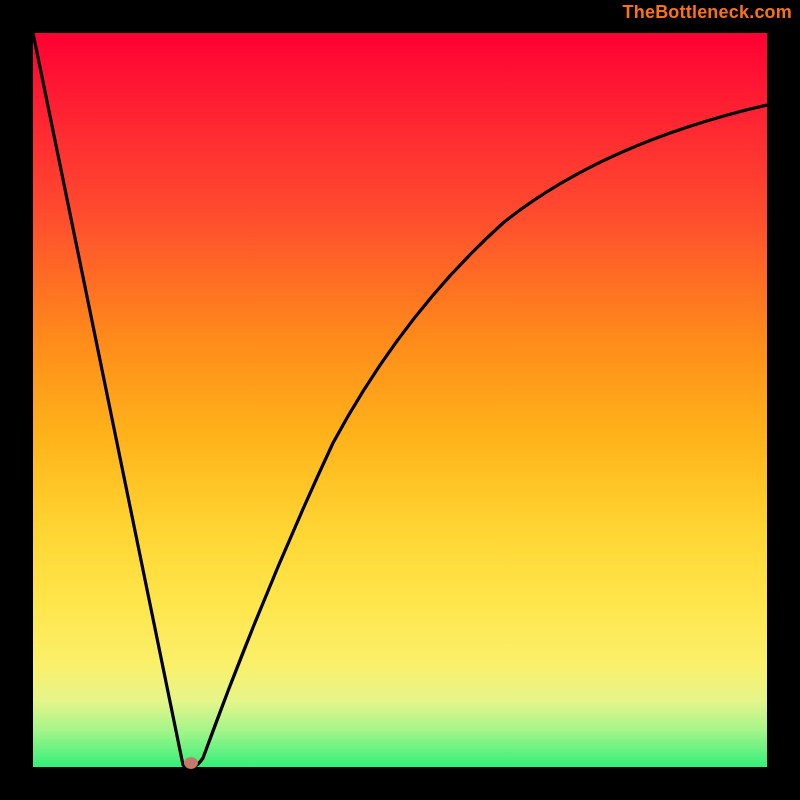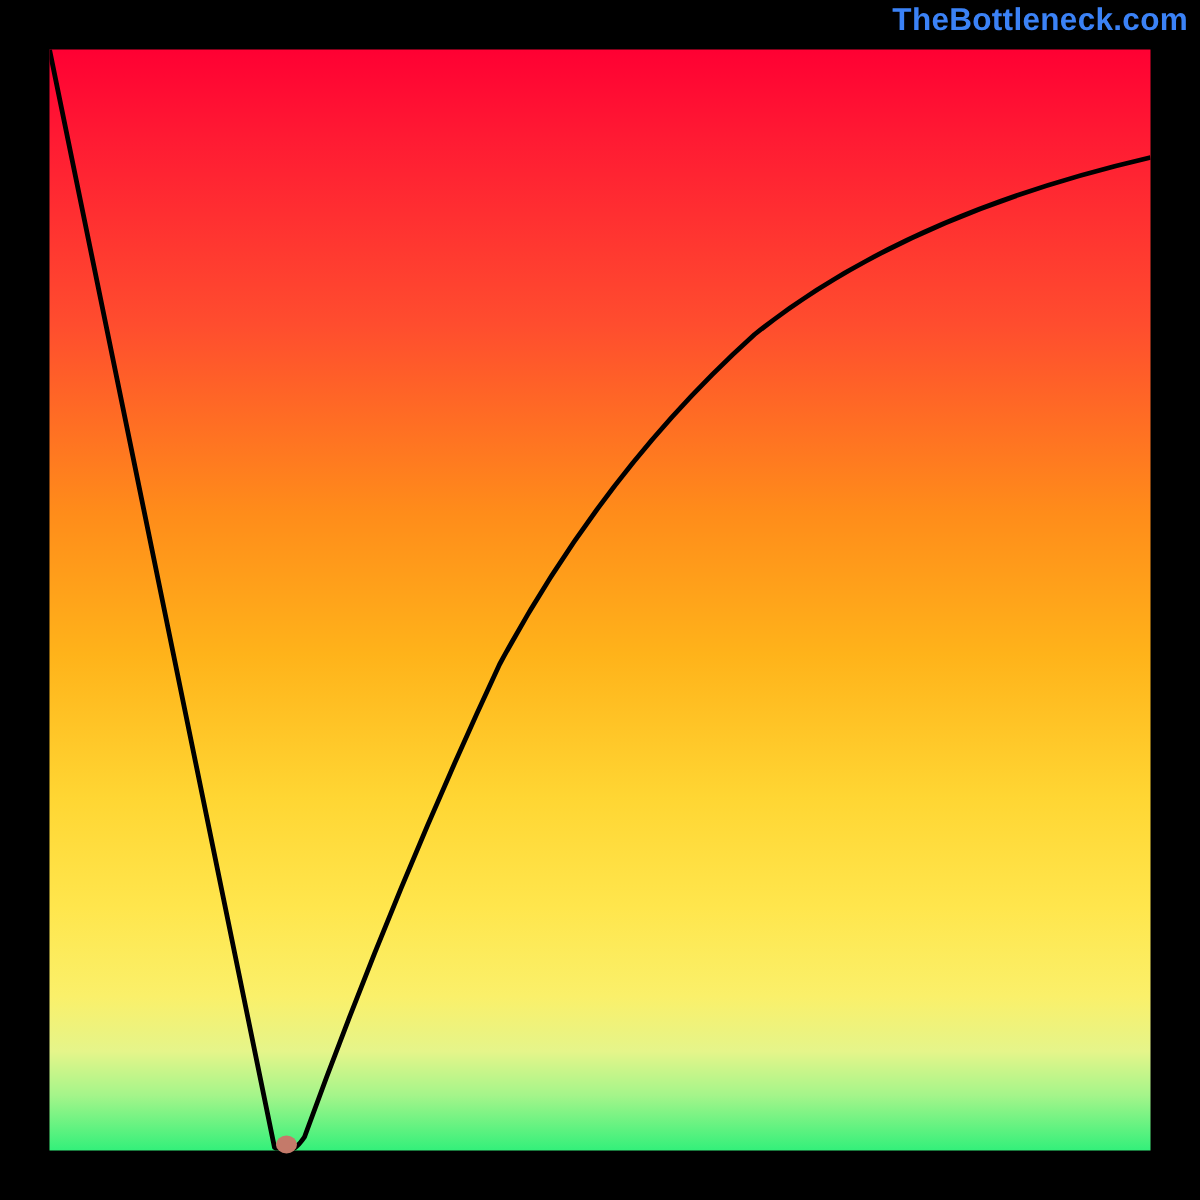--- a/index.html
+++ b/index.html
@@ -53,22 +53,22 @@
     height: 12px;
     border-radius: 50%;
     background: #c47a6a;
     transform: translate(-50%, -50%);
     pointer-events: none;
   }
   .attribution {
     position: absolute;
     top: 2px;
     right: 8px;
-    color: #3b82f6;
-    font-size: 21px;
+    color: #f97316;
+    font-size: 18px;
     font-weight: 600;
     letter-spacing: 0.2px;
   }
 </style>
 </head>
 <body>
 
 <div class="stage">
 
   <div class="plot-area">

